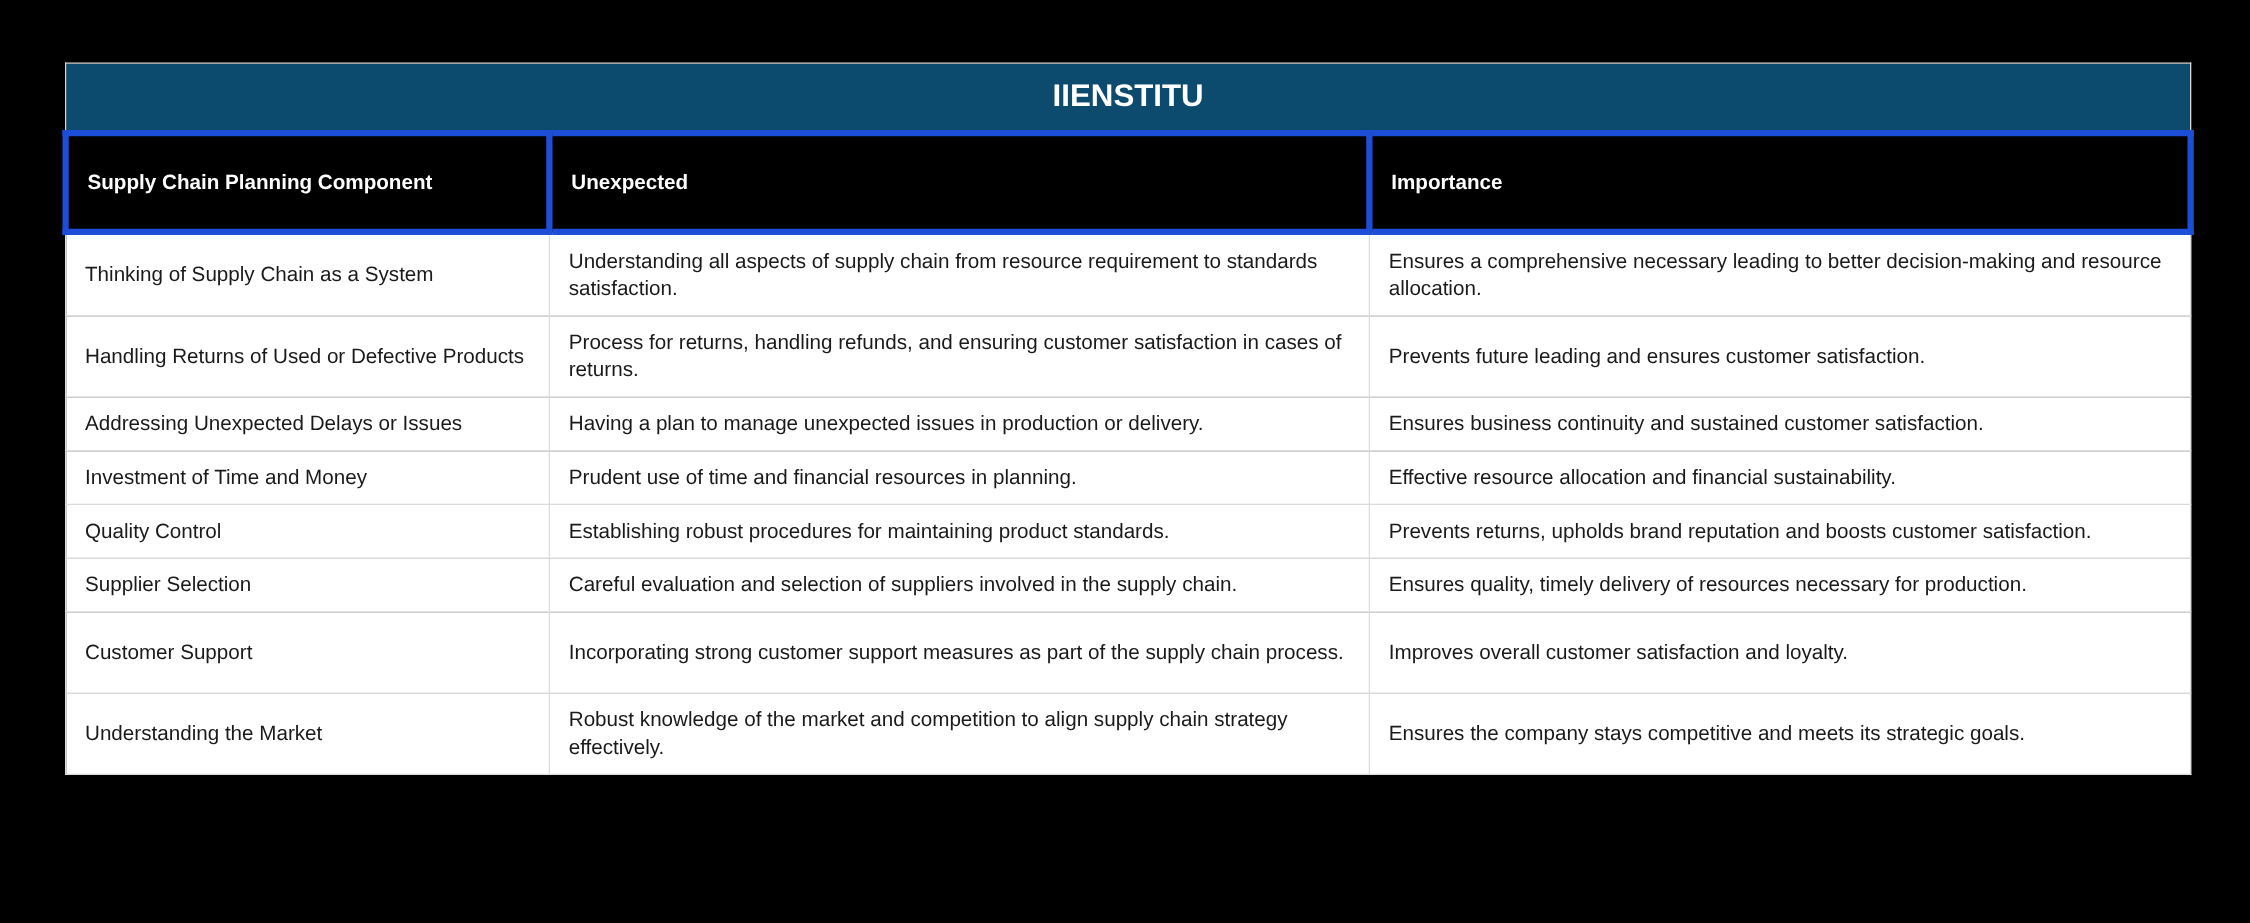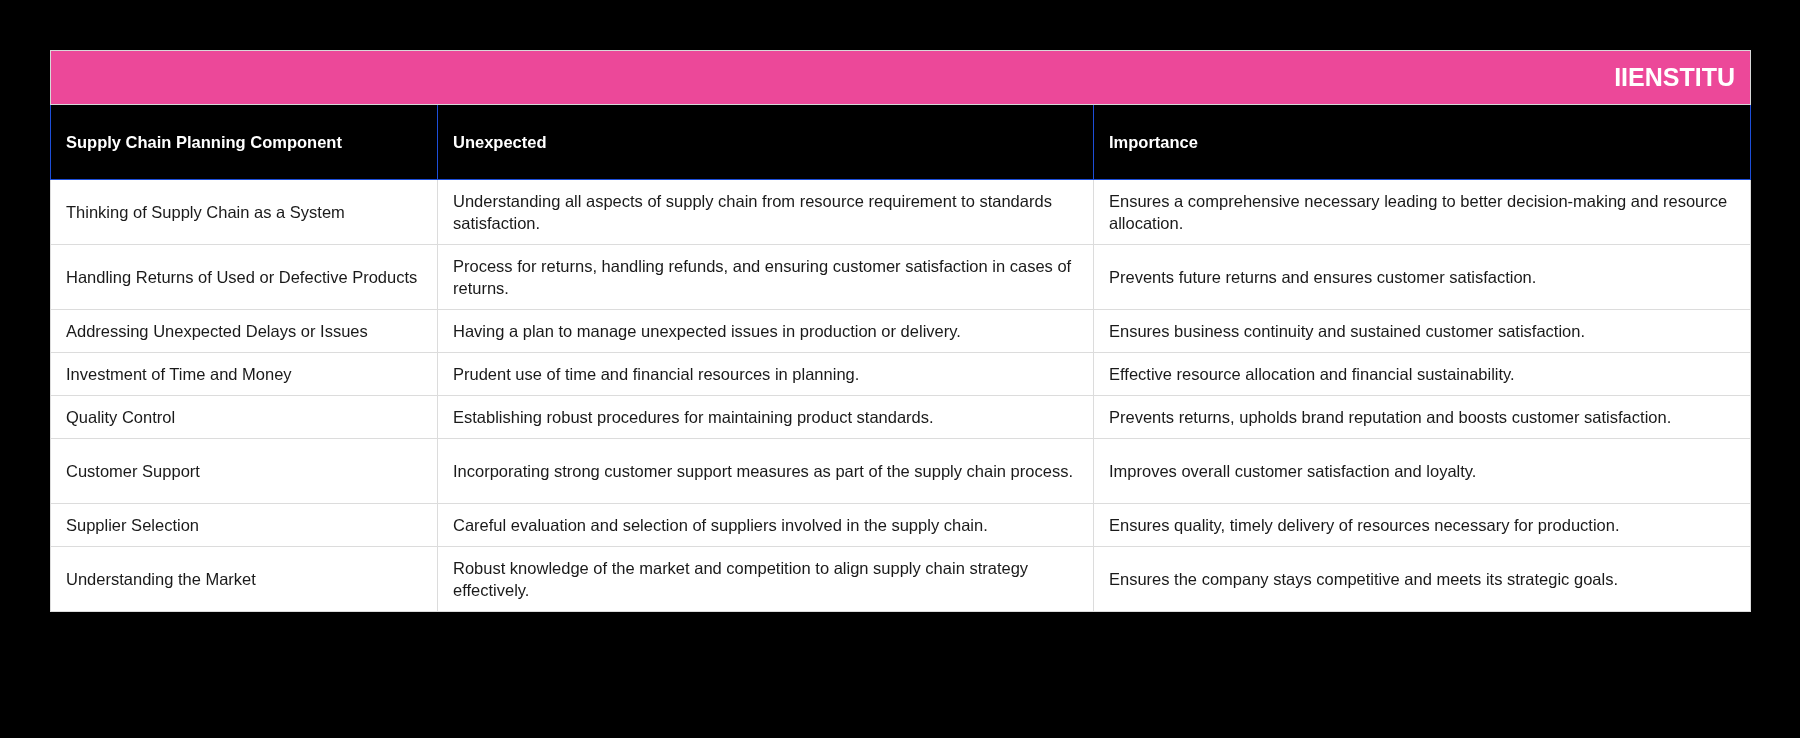--- a/index.html
+++ b/index.html
@@ -8,28 +8,28 @@
       font-family: "Liberation Sans", "DejaVu Sans", sans-serif;
     }
     .wrap {
       position: absolute; left: 50px; top: 50px; width: 1700px;
     }
     table.tbl {
       width: 1700px; border-collapse: collapse; table-layout: fixed;
       border: 1px solid #d8d8d8;
     }
     .title-cell {
-      background: #ec4899; color: #fff; font-weight: bold; font-size: 25px;
-      height: 53px; padding: 0 15px; text-align: right; vertical-align: middle;
+      background: #0c4a6e; color: #fff; font-weight: bold; font-size: 25px;
+      height: 53px; padding: 0 26px; text-align: center; vertical-align: middle;
       border: 1px solid #d8d8d8;
     }
     th.hdr {
       background: #000; color: #fff; font-weight: bold; font-size: 16.5px;
       height: 42px; padding: 16px 15px; text-align: left; vertical-align: middle;
-      border: 1px solid #1d4ed8;
+      border: 5px solid #1d4ed8;
     }
     td.cell {
       background: #fff; color: #1a1a1a; font-size: 16.5px; line-height: 22px;
       padding: 10px 15px; vertical-align: middle; border: 1px solid #dcdcdc;
     }
     tr.row.single td.cell { height: 22px; }
     tr.row.double td.cell { height: 44px; }
     col.c1 { width: 387px; }
     col.c2 { width: 656px; }
     col.c3 { width: 657px; }
@@ -56,46 +56,46 @@
     </thead>
     <tbody>
       <tr class="row double">
         <td class="cell">Thinking of Supply Chain as a System</td>
         <td class="cell">Understanding all aspects of supply chain from resource requirement to standards satisfaction.</td>
         <td class="cell">Ensures a comprehensive necessary leading to better decision-making and resource allocation.</td>
       </tr>
       <tr class="row double">
         <td class="cell">Handling Returns of Used or Defective Products</td>
         <td class="cell">Process for returns, handling refunds, and ensuring customer satisfaction in cases of returns.</td>
-        <td class="cell">Prevents future returns and ensures customer satisfaction.</td>
+        <td class="cell">Prevents future leading and ensures customer satisfaction.</td>
       </tr>
       <tr class="row single">
         <td class="cell">Addressing Unexpected Delays or Issues</td>
         <td class="cell">Having a plan to manage unexpected issues in production or delivery.</td>
         <td class="cell">Ensures business continuity and sustained customer satisfaction.</td>
       </tr>
       <tr class="row single">
         <td class="cell">Investment of Time and Money</td>
         <td class="cell">Prudent use of time and financial resources in planning.</td>
         <td class="cell">Effective resource allocation and financial sustainability.</td>
       </tr>
       <tr class="row single">
         <td class="cell">Quality Control</td>
         <td class="cell">Establishing robust procedures for maintaining product standards.</td>
         <td class="cell">Prevents returns, upholds brand reputation and boosts customer satisfaction.</td>
       </tr>
+      <tr class="row single">
+        <td class="cell">Supplier Selection</td>
+        <td class="cell">Careful evaluation and selection of suppliers involved in the supply chain.</td>
+        <td class="cell">Ensures quality, timely delivery of resources necessary for production.</td>
+      </tr>
       <tr class="row double">
         <td class="cell">Customer Support</td>
         <td class="cell">Incorporating strong customer support measures as part of the supply chain process.</td>
         <td class="cell">Improves overall customer satisfaction and loyalty.</td>
-      </tr>
-      <tr class="row single">
-        <td class="cell">Supplier Selection</td>
-        <td class="cell">Careful evaluation and selection of suppliers involved in the supply chain.</td>
-        <td class="cell">Ensures quality, timely delivery of resources necessary for production.</td>
       </tr>
       <tr class="row double">
         <td class="cell">Understanding the Market</td>
         <td class="cell">Robust knowledge of the market and competition to align supply chain strategy effectively.</td>
         <td class="cell">Ensures the company stays competitive and meets its strategic goals.</td>
       </tr>
     </tbody>
   </table>
 </div>
 

